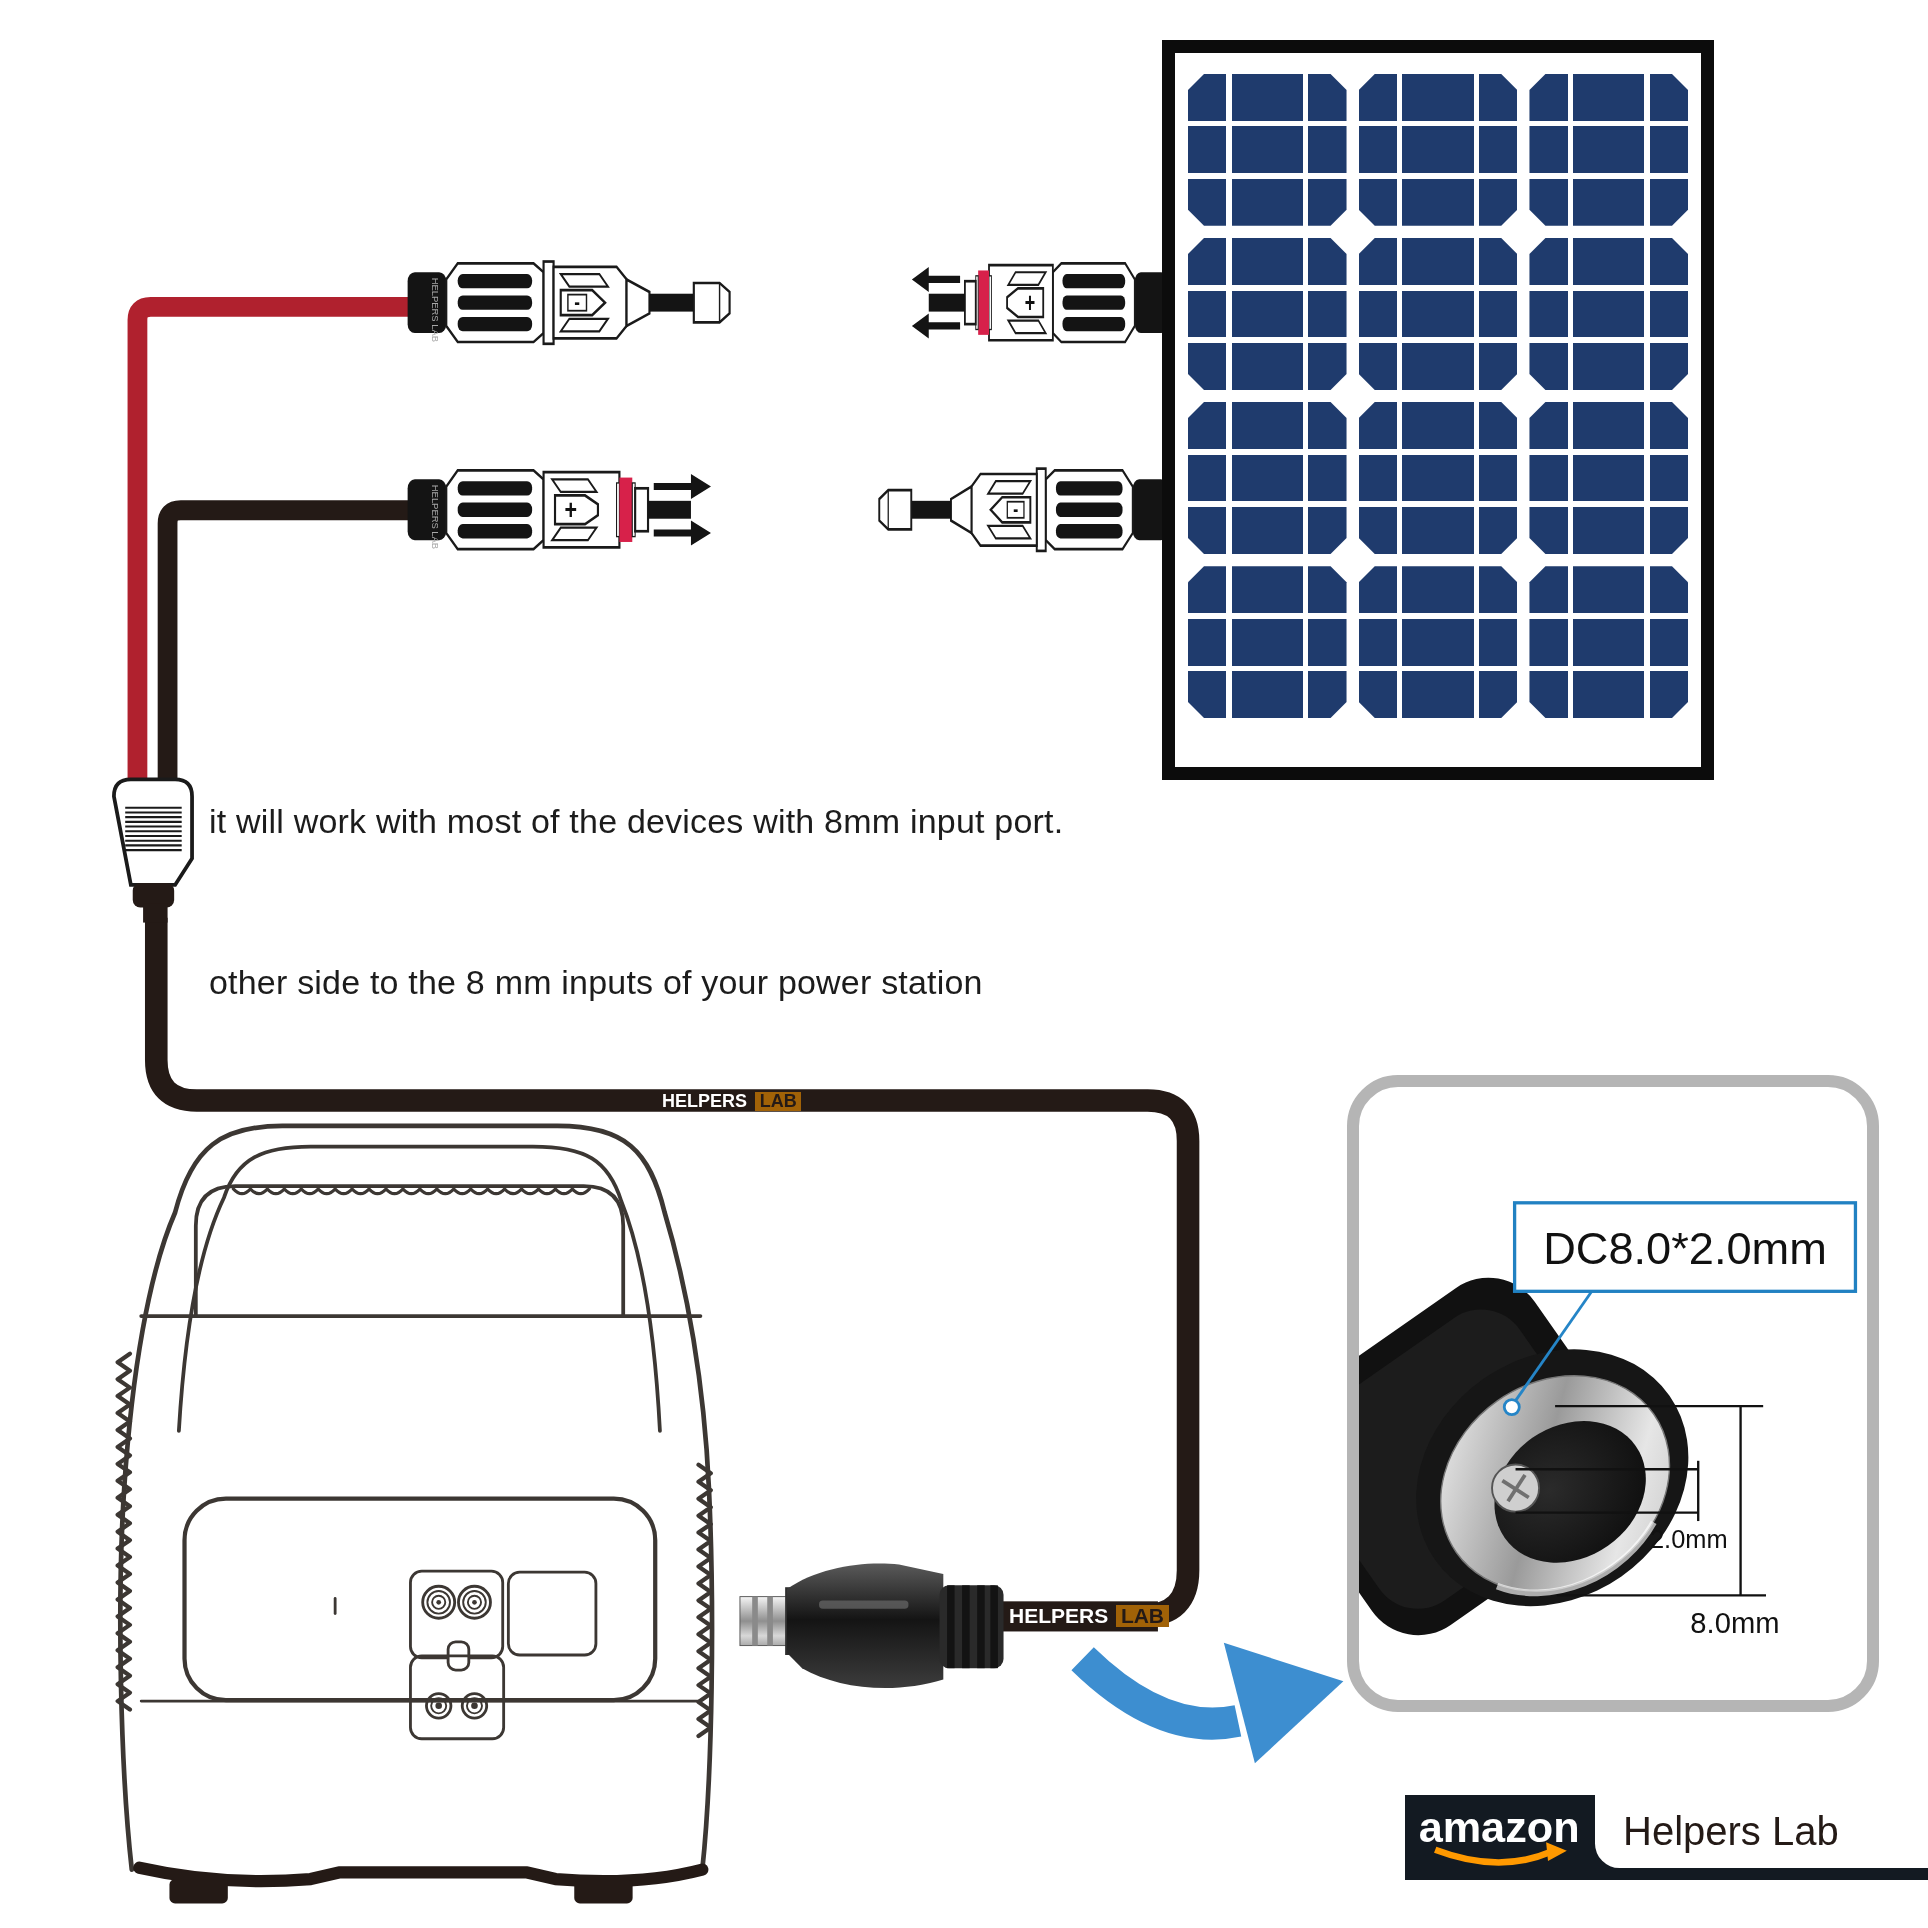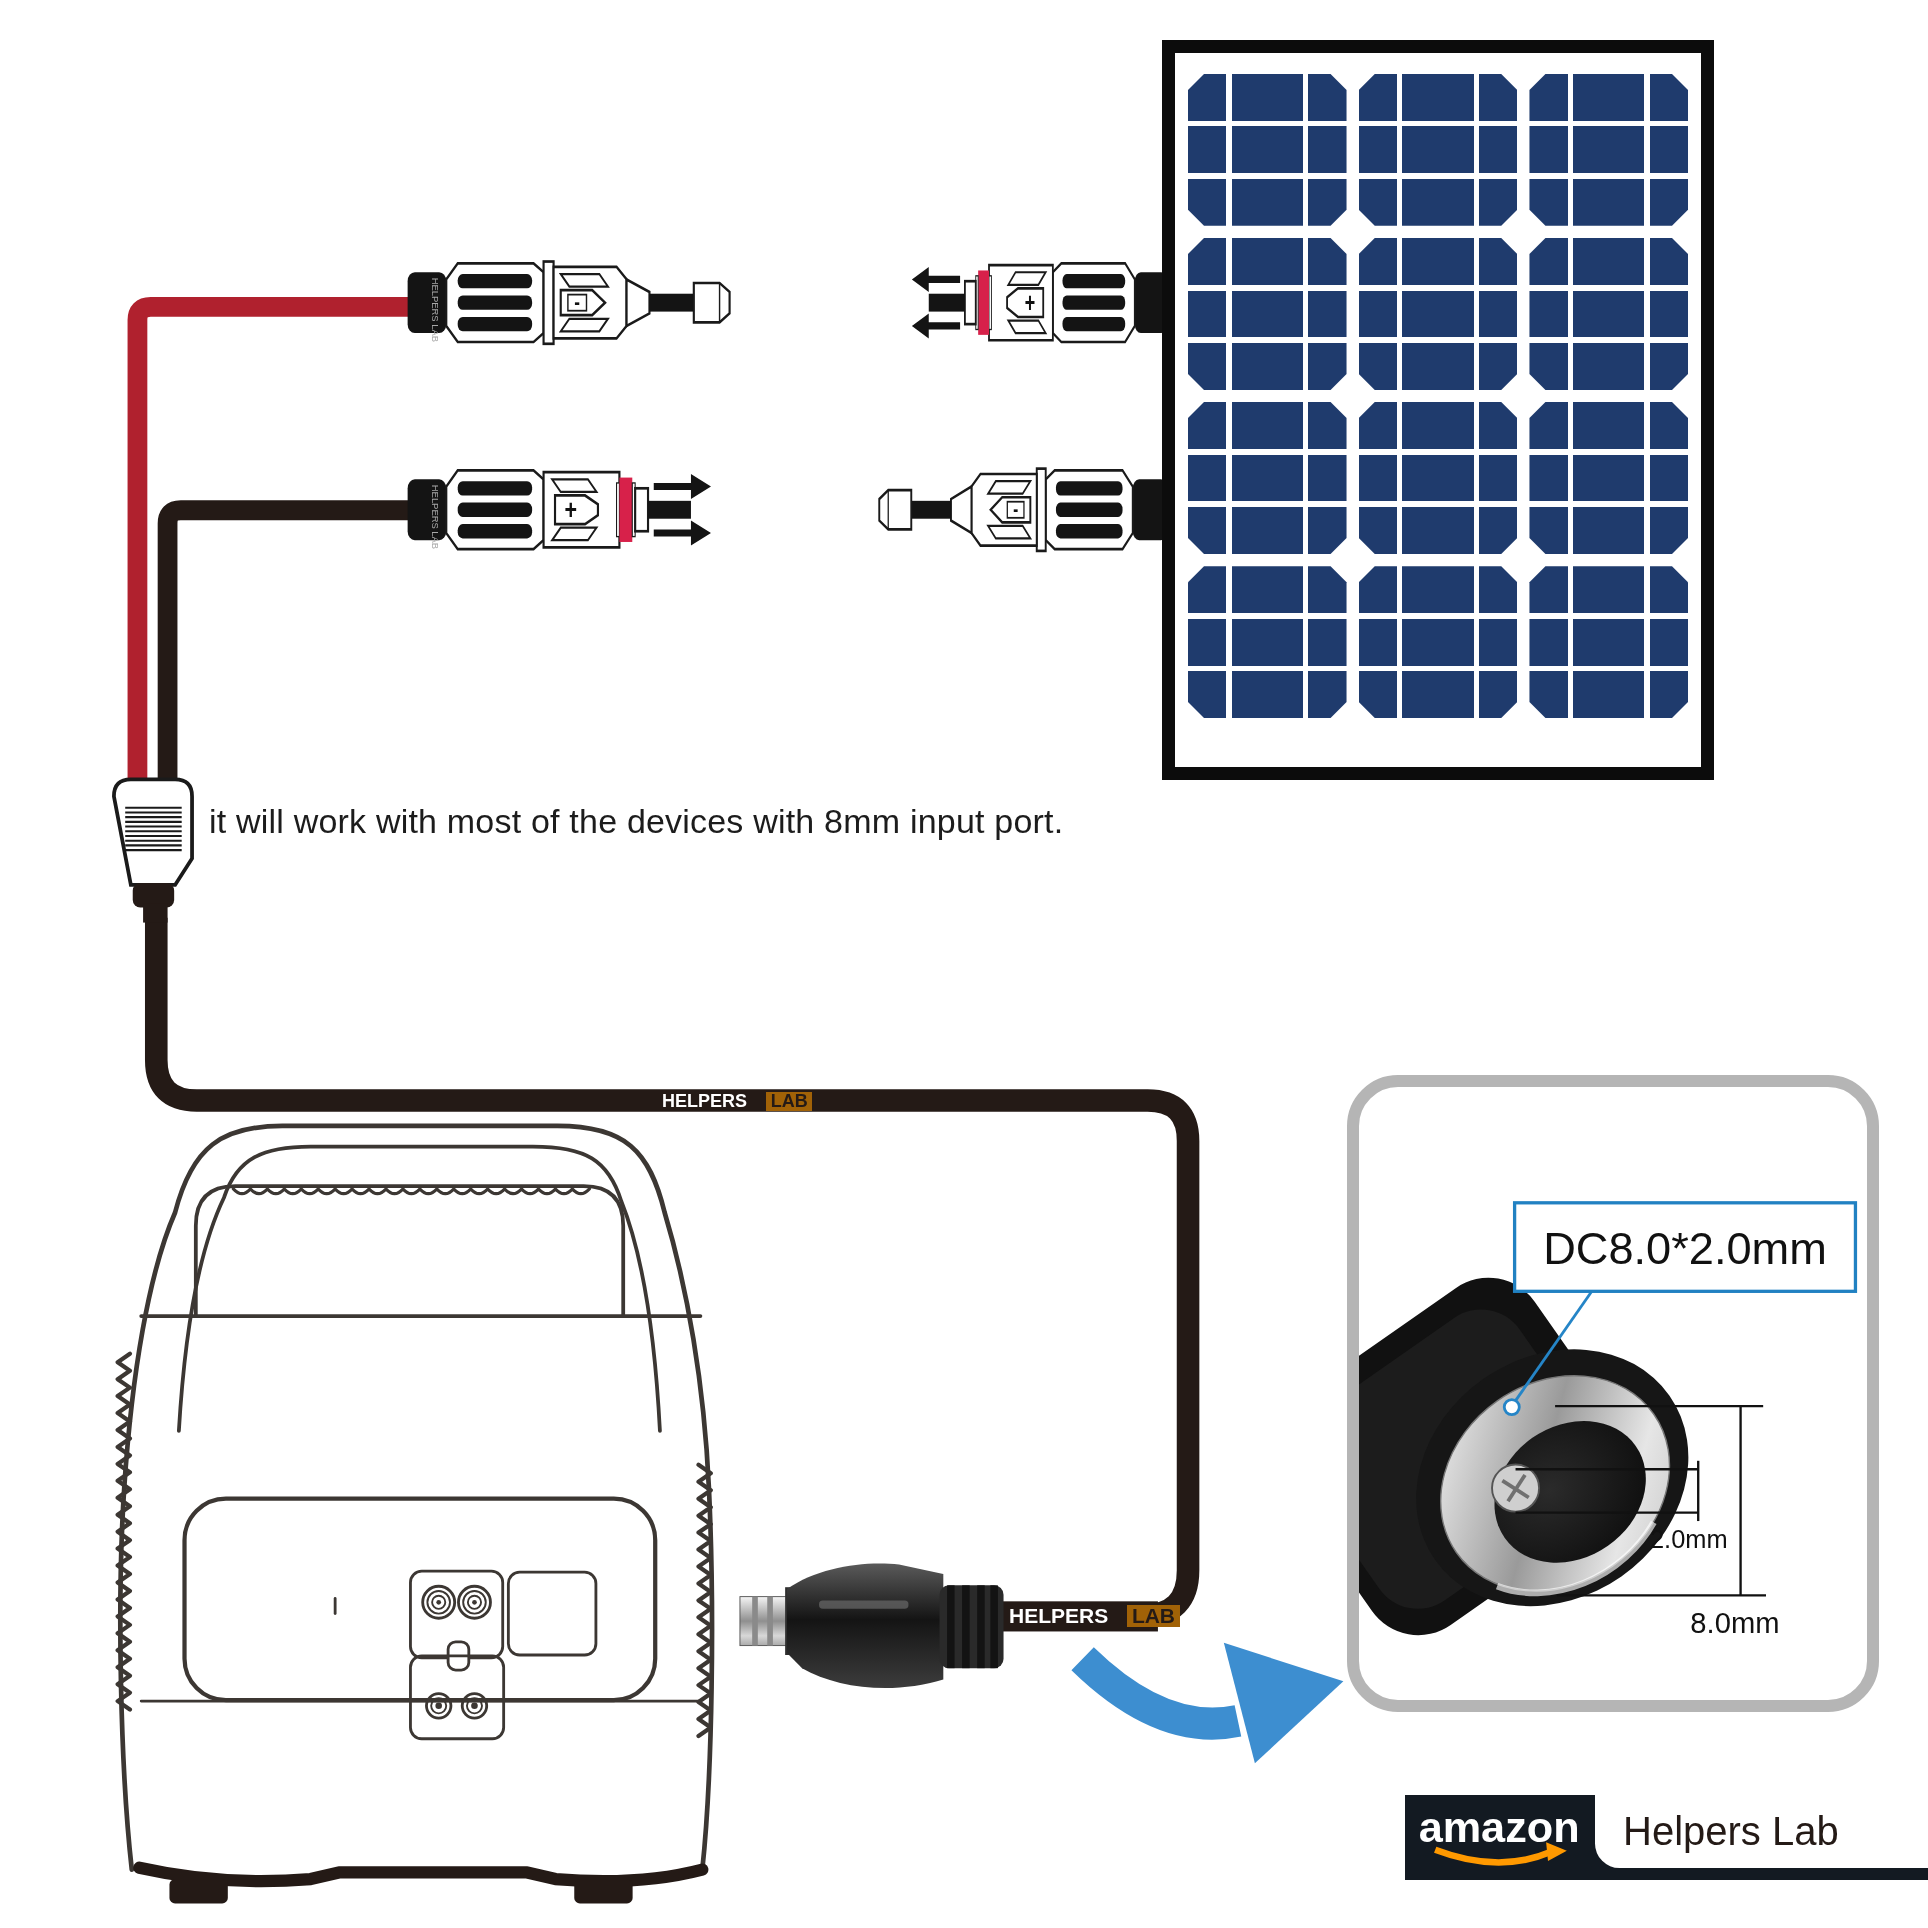--- a/index.html
+++ b/index.html
@@ -24,21 +24,21 @@
     display:grid;grid-template-rows:repeat(3,1fr);gap:5.6px;
     clip-path:polygon(16px 0,calc(100% - 16px) 0,100% 16px,100% calc(100% - 16px),
       calc(100% - 16px) 100%,16px 100%,0 calc(100% - 16px),0 16px);
   }
   .pv-cell{background:#1f3b6d;}
   
   .para{color:#1c1c1c;font-size:34px;letter-spacing:0.2px;z-index:2;white-space:nowrap;}
   #para1{left:209px;top:802px;}
   #para2{left:209px;top:944px;line-height:77px;}
   
-  .cable-label{display:flex;align-items:center;gap:19px;color:#fff;font-weight:bold;z-index:4;}
+  .cable-label{display:flex;align-items:center;gap:8px;color:#fff;font-weight:bold;z-index:4;}
   .cable-label .lab-box{background:#a16207;color:#241a16;padding:0 4.7px;line-height:1.05;}
   #cable-label-1{left:662px;top:1091px;font-size:18px;}
   #cable-label-2{left:1009px;top:1604px;font-size:21px;}
   
   #detail-box{
     left:1347px;top:1075px;width:532px;height:637px;box-sizing:border-box;
     border:12.2px solid #b5b5b5;border-radius:51px;background:#fff;overflow:hidden;z-index:3;
   }
   
   #badge{left:1405px;top:1795px;width:524px;height:85px;background:#131a22;z-index:3;}
@@ -359,20 +359,21 @@
         <div class="pv-cell" style="background: rgb(31, 59, 109);"></div>
         <div class="pv-cell" style="background: rgb(31, 59, 109);"></div>
         <div class="pv-cell" style="background: rgb(31, 59, 109);"></div>
         <div class="pv-cell" style="background: rgb(31, 59, 109);"></div>
       </div>
     </div>
 </div>
 
 <div id="para1" class="abs para">it will work with most of the devices with 8mm input port.</div>
 <div id="para2" class="abs para">
+  <div>other side to the 8 mm inputs of your power station</div>
 </div>
 
 <div id="cable-label-1" class="abs cable-label">
   <span>HELPERS</span>
   <span class="lab-box">LAB</span>
 </div>
 <div id="cable-label-2" class="abs cable-label">
   <span>HELPERS</span>
   <span class="lab-box">LAB</span>
 </div>

